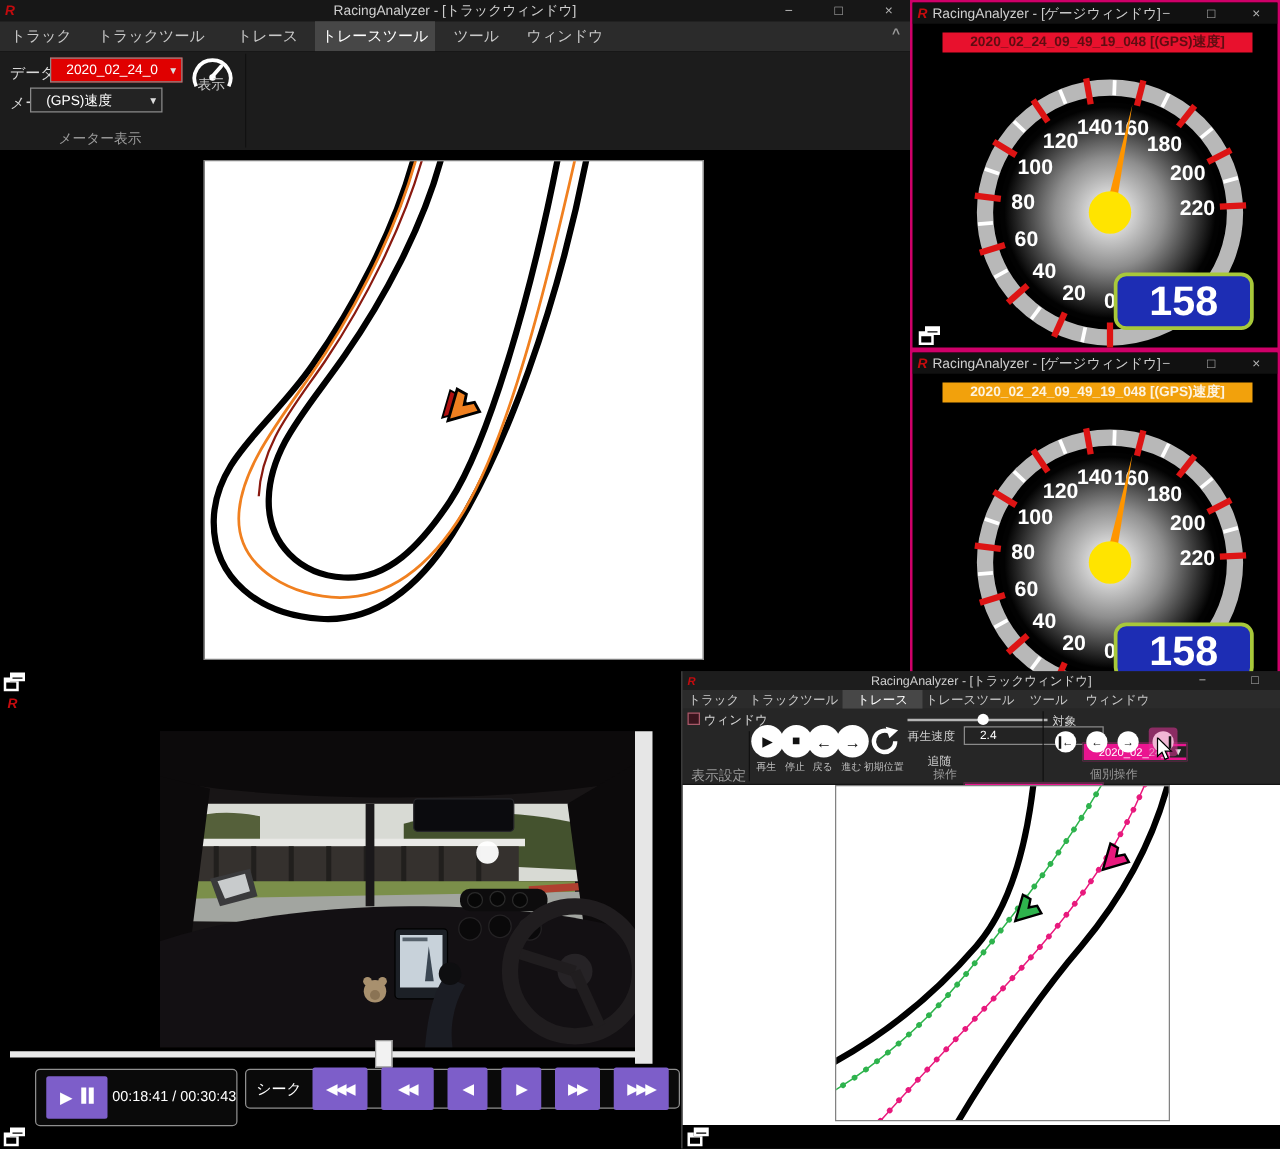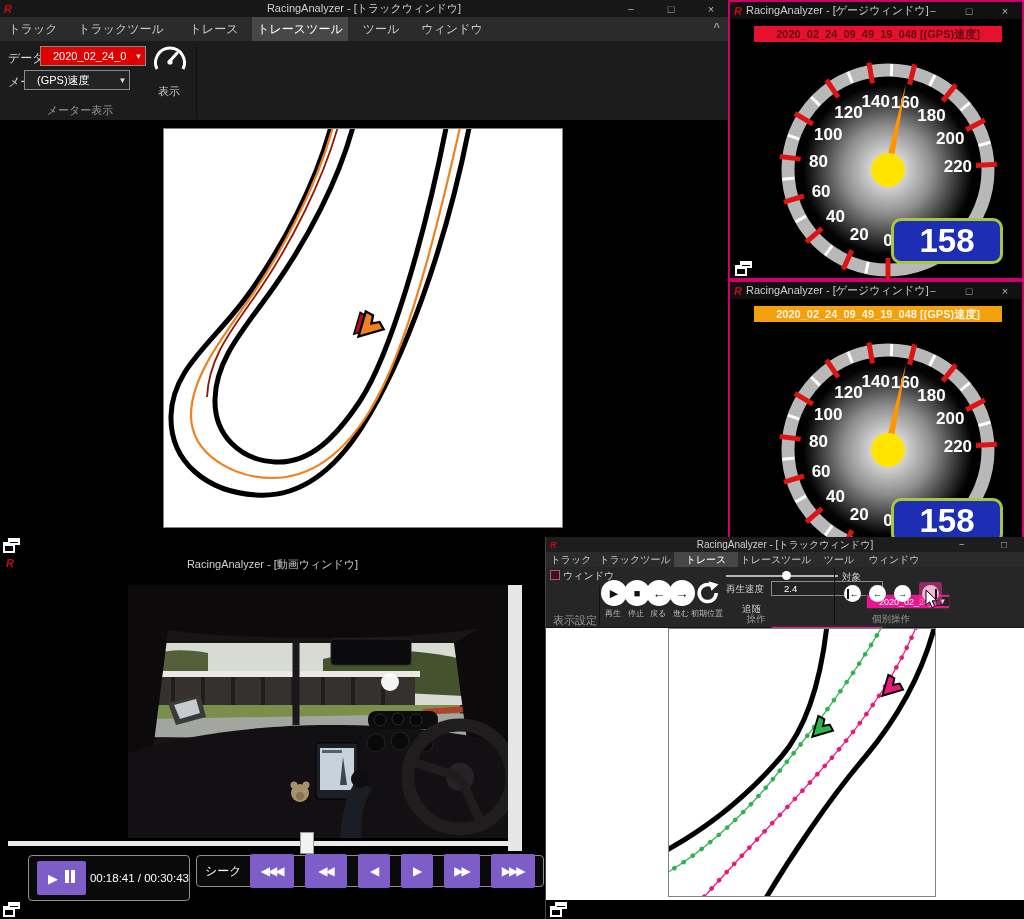--- a/index.html
+++ b/index.html
@@ -94,21 +94,21 @@
       <span class="abs" style="left:8px;top:33px;font-size:12px;color:#d8d8d8">メータ</span>
       <div class="combo dark" style="left:24px;top:29px;width:106px;height:20px;font-size:11px">
         <span class="val">(GPS)速度</span>
           <span class="arrow">▼</span>
       </div>
       <svg class="abs" style="left:152px;top:4px" width="36" height="28" viewBox="0 0 36 28">
         <path d="M 5 24 A 14.5 14.5 0 1 1 31 24" fill="none" stroke="#fff" stroke-width="3"></path>
         <line x1="18" y1="16" x2="25" y2="8" stroke="#fff" stroke-width="3" stroke-linecap="round"></line>
         <circle cx="18" cy="17" r="2.6" fill="#fff"></circle>
       </svg>
-      <span class="abs" style="left:158px;top:43px;font-size:11px;color:#c8c8c8">表示</span>
+      <span class="abs" style="left:158px;top:19px;font-size:11px;color:#c8c8c8">表示</span>
       <div class="grouplabel" style="left:0;width:160px;top:62px;font-size:11px">メーター表示</div>
       <div class="vsep" style="left:196px;top:2px;height:75px"></div>
     </div>
 
     <div class="mapframe" style="left:163px;top:128px;width:400px;height:400px">
       <svg width="398" height="398" viewBox="0 0 398 398">
         <g fill="none" stroke="#000" stroke-width="5" stroke-linecap="round">
           <path d="M 168,-6 C 152,55 118,118 86,163 C 52,212 8,238 7,287 C 6,334 44,363 92,366 C 136,369 170,342 198,298 C 240,232 282,118 306,-6"></path>
           <path d="M 190,-6 C 175,52 142,112 112,155 C 83,197 52,228 51,270 C 50,306 76,331 111,333 C 146,335 172,308 196,272 C 226,226 260,112 283,-6"></path>
         </g>
@@ -119,21 +119,20 @@
       </svg>
     </div>
   </div>
 
   <div class="window" style="left:0;top:535px;width:545px;height:384px;background:#000">
     <div class="restore-icon" style="left:3px;top:3px">
         <i class="b"></i>
         <i class="t"></i>
       </div>
     <span class="applogo abs" style="left:2px;top:22px">R</span>
-    <div class="title-text abs" style="left:0;right:0;top:22px;text-align:center">RacingAnalyzer - [動画ウィンドウ]</div>
 
     <svg class="abs" style="left:128px;top:50px" width="380" height="253" viewBox="0 0 380 253" preserveAspectRatio="none">
       <rect x="0" y="0" width="380" height="253" fill="#181516"></rect>
       <rect x="22" y="58" width="334" height="62" fill="#d8dad4"></rect>
       <path d="M 195,74 C 240,62 300,62 356,80 L 356,112 L 195,104 Z" fill="#44522e"></path>
       <path d="M 22,70 C 40,64 60,64 80,68 L 80,92 L 22,92 Z" fill="#55603a"></path>
       <rect x="22" y="86" width="270" height="6" fill="#e9e9e6"></rect>
       <rect x="22" y="92" width="265" height="30" fill="#35312e"></rect>
       <g stroke="#211f1d" stroke-width="4">
         <line x1="45" y1="92" x2="45" y2="122"></line>

